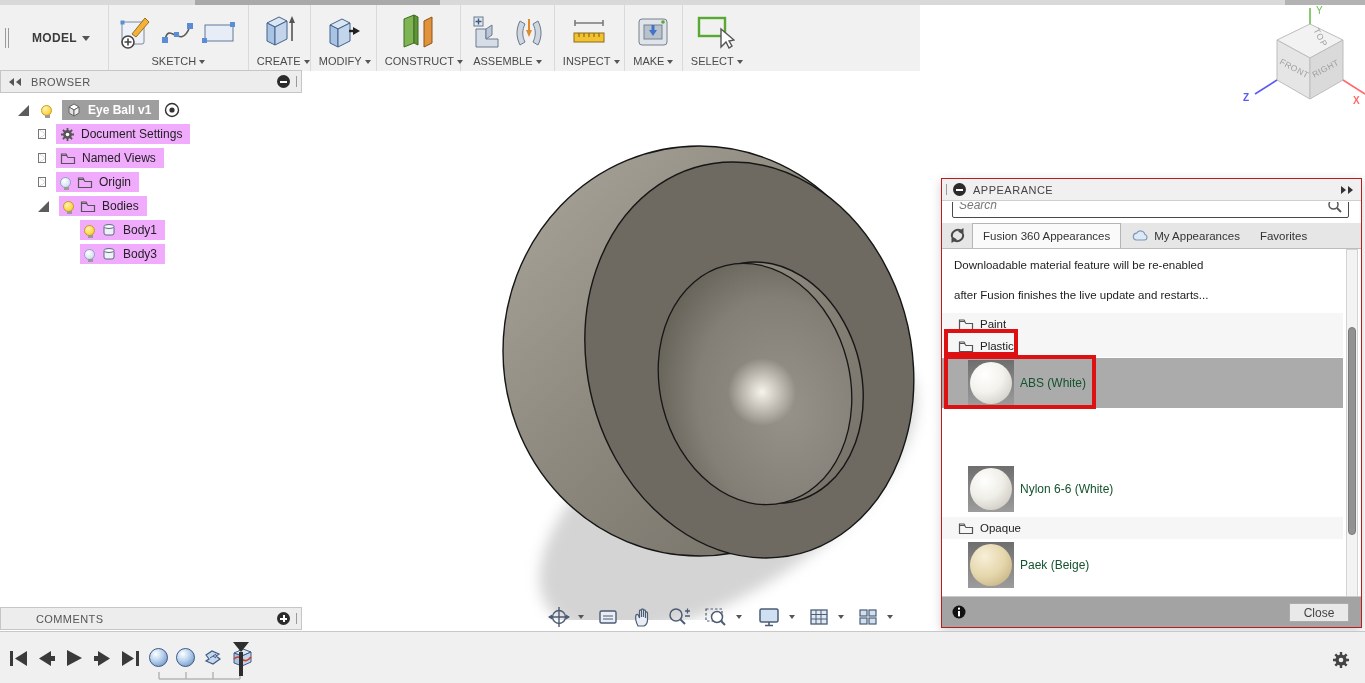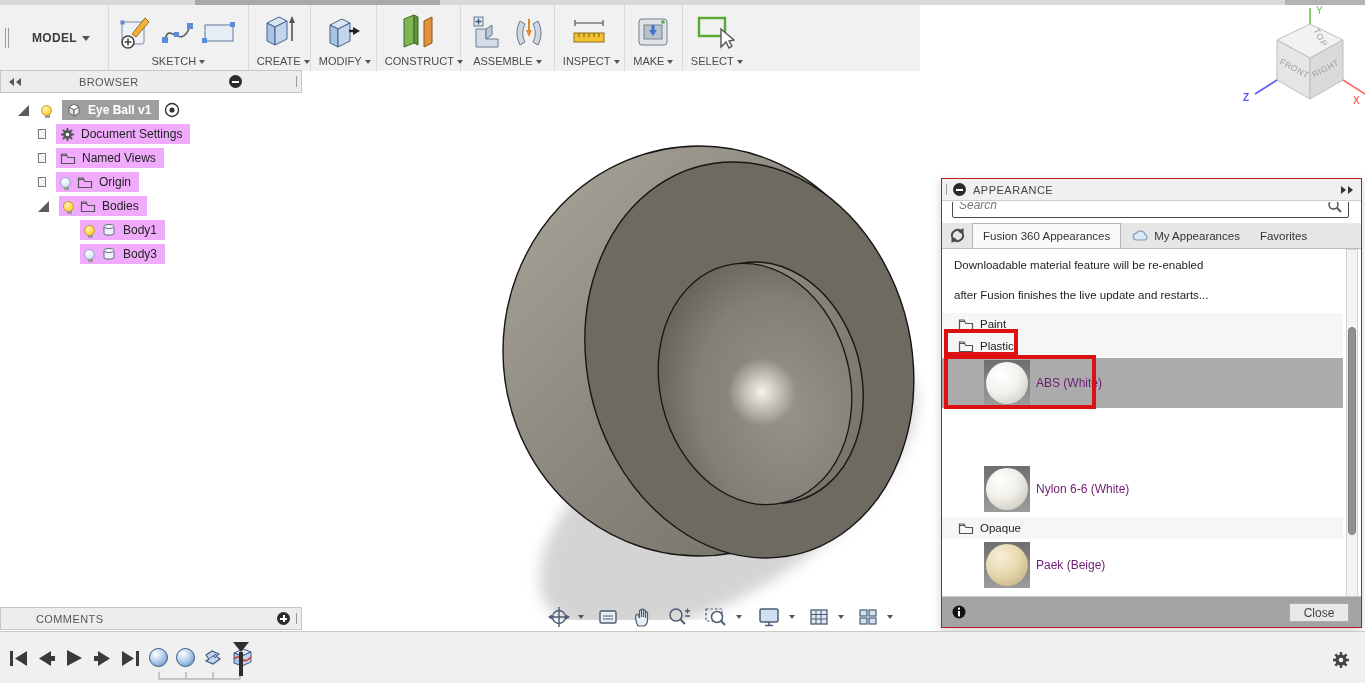--- a/index.html
+++ b/index.html
@@ -67,21 +67,21 @@
   .ap-tabs { position:absolute; left:0; right:0; top:44px; height:26px; background:#e6e6e6;
     border-bottom:1px solid #bdbdbd; display:flex; align-items:stretch; font-size:11.5px; color:#333; }
   .ap-tab { display:flex; align-items:center; gap:5px; padding:0 10px; }
   .ap-tab.active { background:#fafafa; border:1px solid #b5b5b5; border-bottom:none; }
   .refresh-btn { width:30px; display:flex; align-items:center; justify-content:center; }
   .ap-notice { position:absolute; left:12px; font-size:11.5px; color:#1d1d1d; }
   .ap-list { position:absolute; left:0; top:134px; right:0; height:284px; overflow:hidden; background:#fff; }
   .ap-row-folder { position:absolute; left:0; width:401px; height:22px; background:#f6f6f6;
     display:flex; align-items:center; font-size:11.5px; color:#222; padding-left:16px; gap:6px; }
   .ap-row-mat { position:absolute; left:0; width:401px; height:50px; display:flex; align-items:center;
-    font-size:12px; color:#701a75;padding-left:16px; }
+    font-size:12px; color:#14532d; }
   .ap-row-mat.sel { background:#ababab; }
   .swatch { width:46px; height:46px; margin-left:26px; background:linear-gradient(#6e6e6e,#9c9c9c);
     display:flex; align-items:center; justify-content:center; flex:0 0 auto; }
   .sphere { width:42px; height:42px; border-radius:50%; }
   .mat-label { margin-left:6px; }
   .ap-scroll { position:absolute; right:3px; top:70px; width:12px; height:348px; background:#f3f3f3;
     border:1px solid #d2d2d2; }
   .ap-thumb { position:absolute; left:1px; top:77px; width:8px; height:208px; background:#929292;
     border-radius:4px; border:1px solid #7c7c7c; }
   .ap-footer { position:absolute; left:0; right:0; bottom:0; height:31px; background:#a3a3a3;
@@ -233,21 +233,21 @@
     <div class="ticons">
       <svg width="40" height="38">
         <rect x="4" y="5" width="26" height="18" fill="none" stroke="#58a832" stroke-width="2.4"></rect>
         <polygon points="26,16 26,34 31,29 34,35 37,33 34,28 39,27" fill="#fff" stroke="#555" stroke-width="1.4"></polygon>
       </svg>
     </div>
     <div class="tlabel"><span>SELECT</span><span class="caret sm"></span></div>
   </div>
 </div>
 
-<div class="panel-header" style="left:0; top:70px; width:302px;gap:48px;">
+<div class="panel-header" style="left:0; top:70px; width:302px;">
   <span class="arr-ll" style="margin-left:8px">
       <i></i>
       <i></i>
     </span>
   <span style="margin-left:8px">BROWSER</span>
   <span style="margin-left:auto" class="hdr-circle"></span>
   <span class="grip-v" style="margin-right:4px">
       <i></i>
     </span>
 </div>

